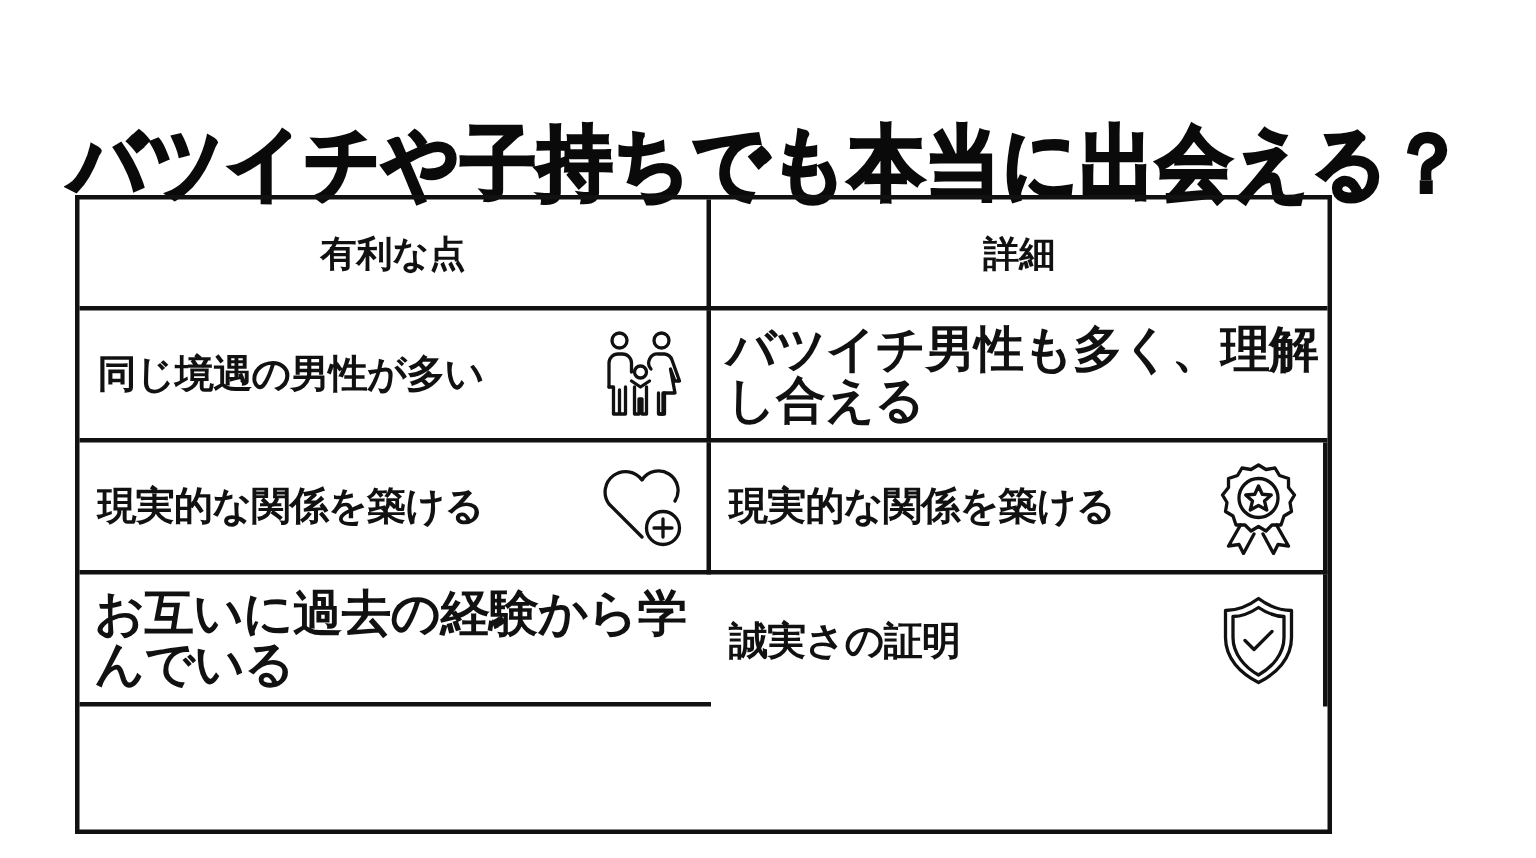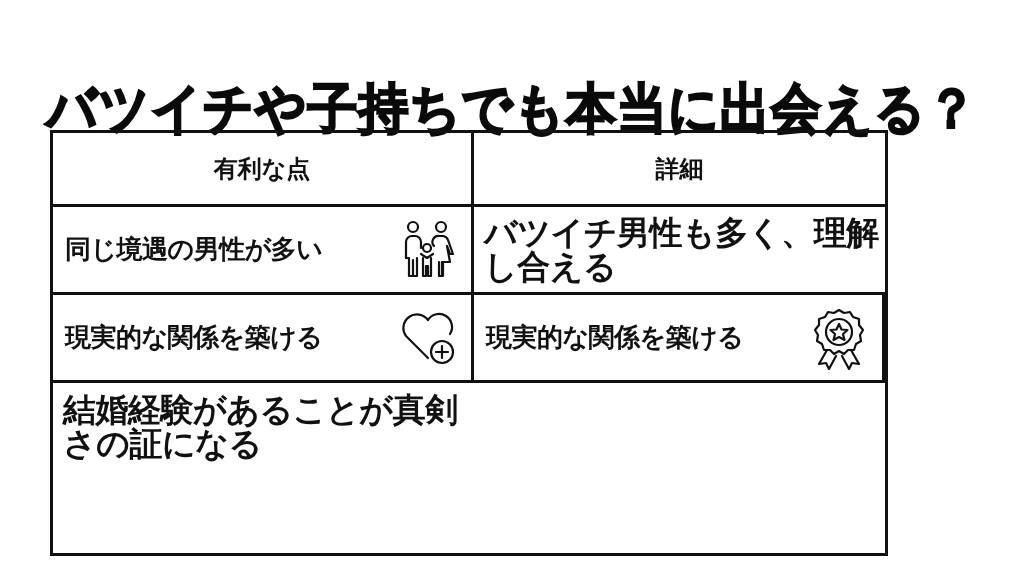--- a/index.html
+++ b/index.html
@@ -138,18 +138,28 @@
     <span class="icon">
       <svg viewBox="0 0 64 64" fill="none" stroke="#111" stroke-width="2.2" stroke-linejoin="round" stroke-linecap="round">
         <path d="M32 4 l5 3 l6 -1 l3 5 l6 2 l0 6 l4 5 l-3 5 l1 6 l-5 3 l-2 6 l-6 0 l-4 4 l-5 -3 l-5 3 l-4 -4 l-6 0 l-2 -6 l-5 -3 l1 -6 l-3 -5 l4 -5 l0 -6 l6 -2 l3 -5 l6 1 z"></path>
         <circle cx="32" cy="26" r="13"></circle>
         <path d="M32 18 l2.5 5.5 l6 .5 l-4.5 4 l1.5 6 l-5.5 -3 l-5.5 3 l1.5 -6 l-4.5 -4 l6 -.5 z"></path>
         <path d="M20 44 l-8 14 l7 -1 l3 6 l7 -13"></path>
         <path d="M44 44 l8 14 l-7 -1 l-3 6 l-7 -13"></path>
       </svg>
     </span>
   </div>
+  <div class="cell col2">
+    <span class="detail">お互いに過去の経験から学んでいる</span>
+  </div>
 
-  <div class="cell col2 lastrow">
-    <span class="detail">結婚経験があることが真剣さの証になる</span>
+  <div class="cell point lastrow">
+    <span class="point-label">誠実さの証明</span>
+    <span class="icon">
+      <svg viewBox="0 0 64 64" fill="none" stroke="#111" stroke-width="2.2" stroke-linejoin="round" stroke-linecap="round">
+        <path d="M32 4 C24 10 16 12 10 12 V30 C10 44 20 54 32 60 C44 54 54 44 54 30 V12 C48 12 40 10 32 4 Z"></path>
+        <path d="M32 10 C26 14 20 16 15 16 V30 C15 41 23 50 32 55 C41 50 49 41 49 30 V16 C44 16 38 14 32 10 Z"></path>
+        <path d="M23 32 l6 6 l12 -12"></path>
+      </svg>
+    </span>
   </div>
 
 </div>
 
 </body></html>

